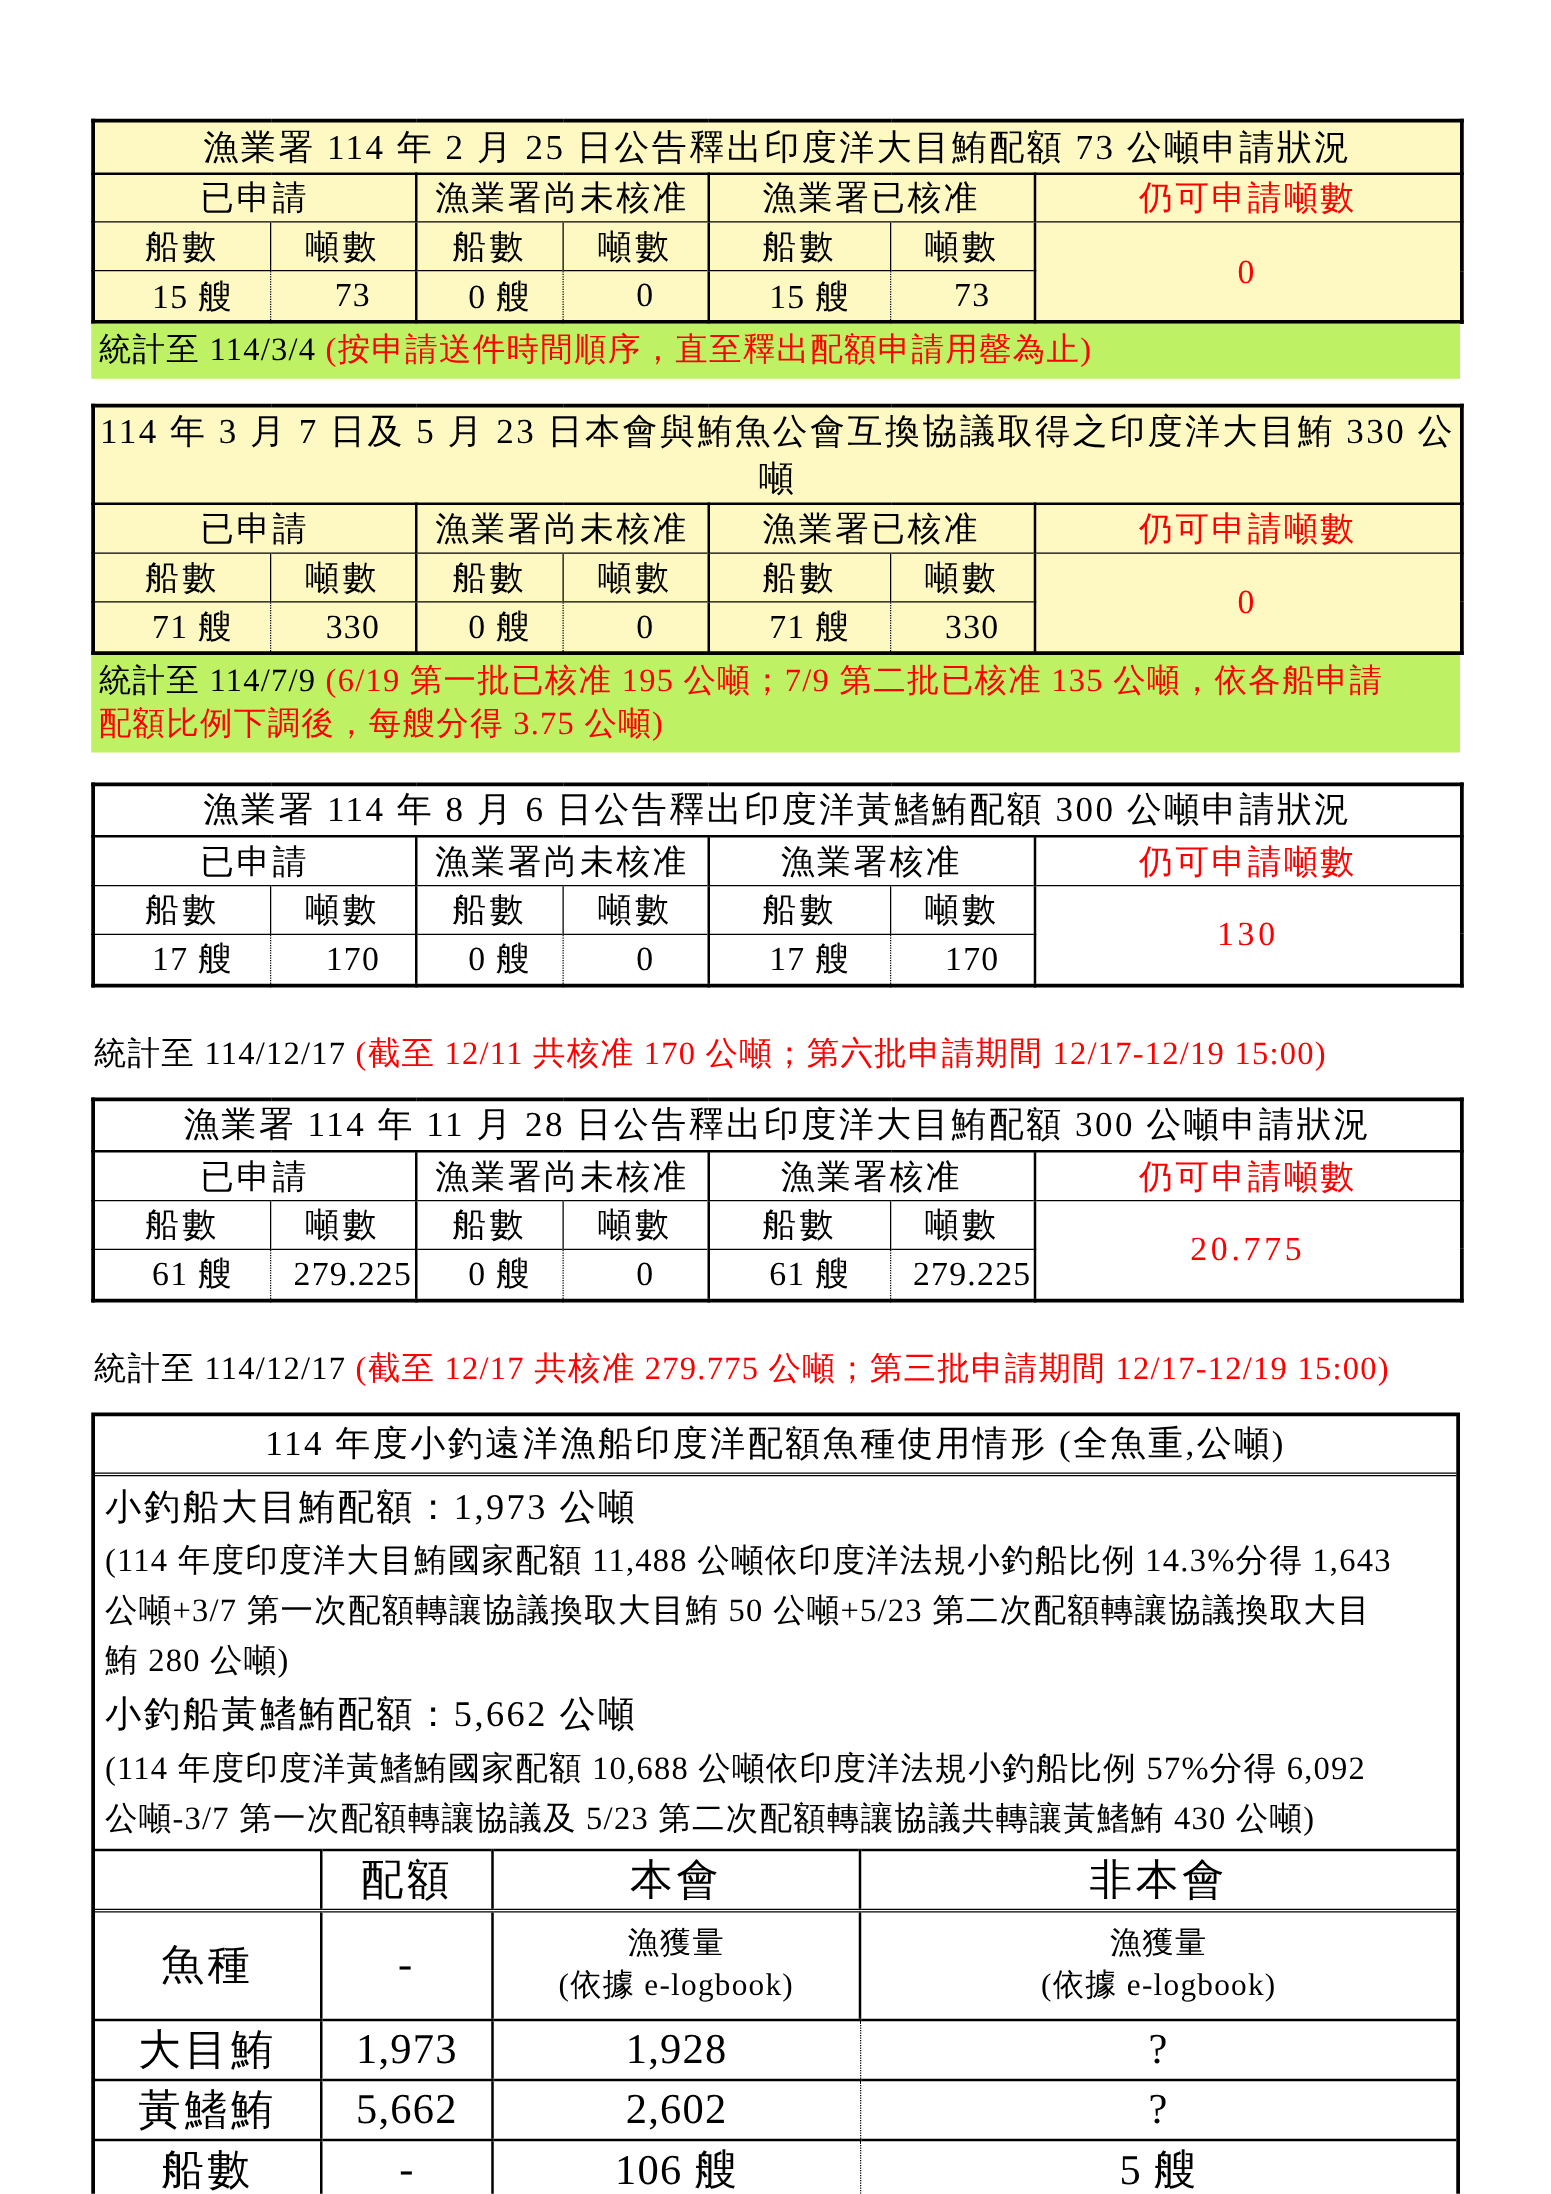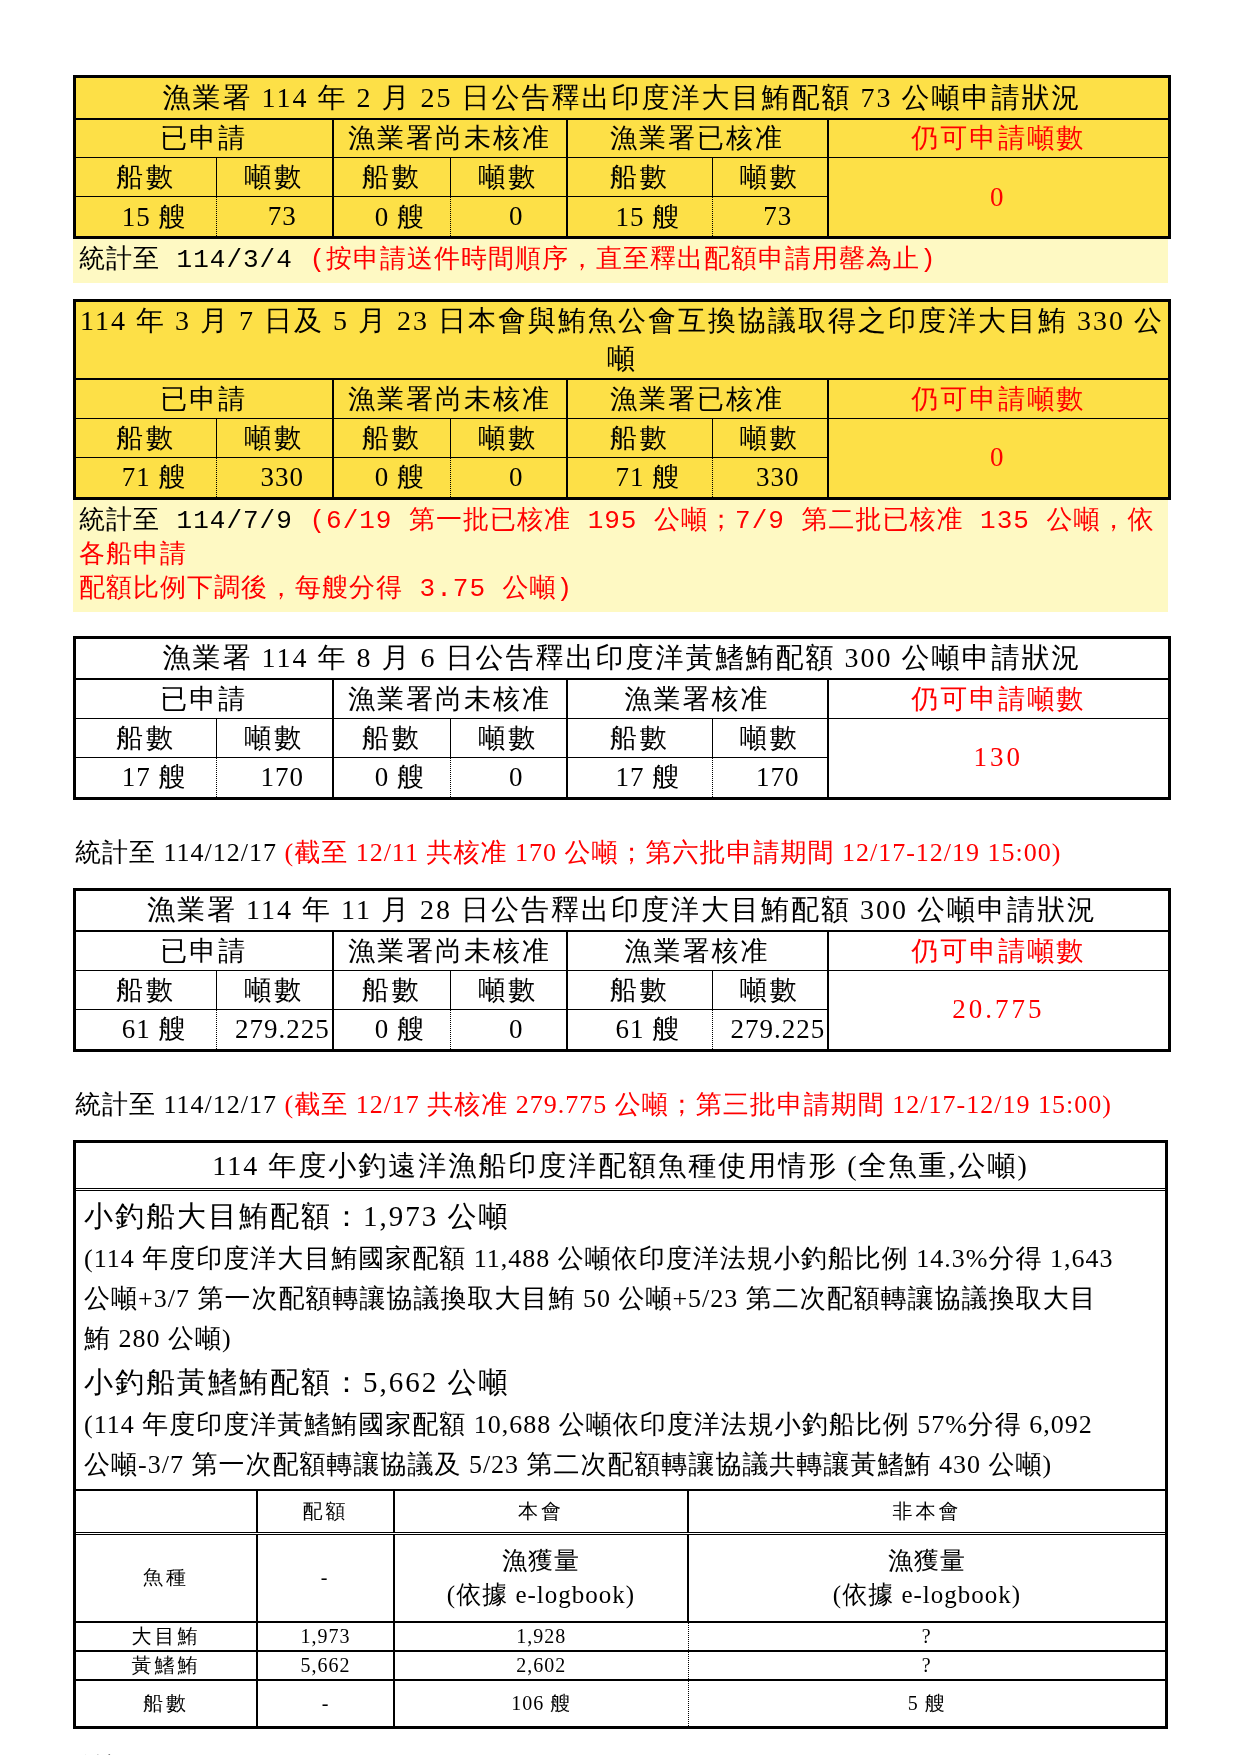--- a/index.html
+++ b/index.html
@@ -16,21 +16,21 @@
   
   .section { margin-bottom: 16px; }
   .sec-gap-lg { margin-bottom: 24px; }
   table.quota {
     border-collapse: collapse;
     table-layout: fixed;
     width: 1095px;
     border: 3px solid #000;
     background: #ffffff;
   }
-  table.quota.shaded { background: #fde047; }
+  table.quota.shaded { background: #fef9c3; margin-top: 20px; }
   table.quota td {
     text-align: center; vertical-align: middle;
     padding: 0; overflow: hidden;
     font-size: 27px; letter-spacing: 2px;
   }
   .quota tr.title td {
     height: 42px; font-size: 28px; letter-spacing: 2px;
     border-bottom: 2px solid #000;
   }
   .quota tr.ghead td { height: 39px; }
@@ -42,21 +42,21 @@
   .red { color: #ff0000; }
   .remain-cell { font-size: 28px; }
 
   .tfoot {
     width: 1095px;
     font-size: 26px; letter-spacing: 1px;
     line-height: 34px;
     padding: 4px 6px 6px 6px;
     white-space: pre-line;
   }
-  .tfoot.shadedf { background: #fef9c3; font-family: Liberation Mono, monospace; }
+  .tfoot.shadedf { background: #bef264; }
   .tfoot.plain { padding: 8px 2px 2px 2px; margin-top: 28px; }
 
   
   .usage {
     width: 1095px;
     border: 3px solid #000;
     background: #fff;
   }
   .usage-title {
     height: 48px; line-height: 46px;
@@ -71,21 +71,21 @@
   table.usage-grid {
     border-collapse: collapse; table-layout: fixed;
     width: 1095px; margin-left: -3px;  
     margin-top: 4px;
     border-top: 2px solid #000;
   }
   table.usage-grid { margin-left: 0; width: 100%; }
   .usage-grid td {
     text-align: center; vertical-align: middle;
     padding: 0; overflow: hidden;
-    font-size: 20px; letter-spacing: 3px;
+    font-size: 34px; letter-spacing: 3px;
   }
   .usage-grid tr.hrow td { height: 44px; border-bottom: 3px double #000; }
   .usage-grid tr.srow td { height: 88px; border-bottom: 2px solid #000; }
   .usage-grid tr.drow td { height: 28px; border-bottom: 2px solid #000; letter-spacing: 1px; }
   .usage-grid tr.drow td.cjk { letter-spacing: 3px; }
   .usage-grid tr.last td { height: 46px; border-bottom: none; }
   .usage-grid .catch { font-size: 25px; line-height: 34px; letter-spacing: 1px; white-space: pre-line; }
 
   .period { margin-top: 22px; font-size: 21px; letter-spacing: 1px; }
 </style>

